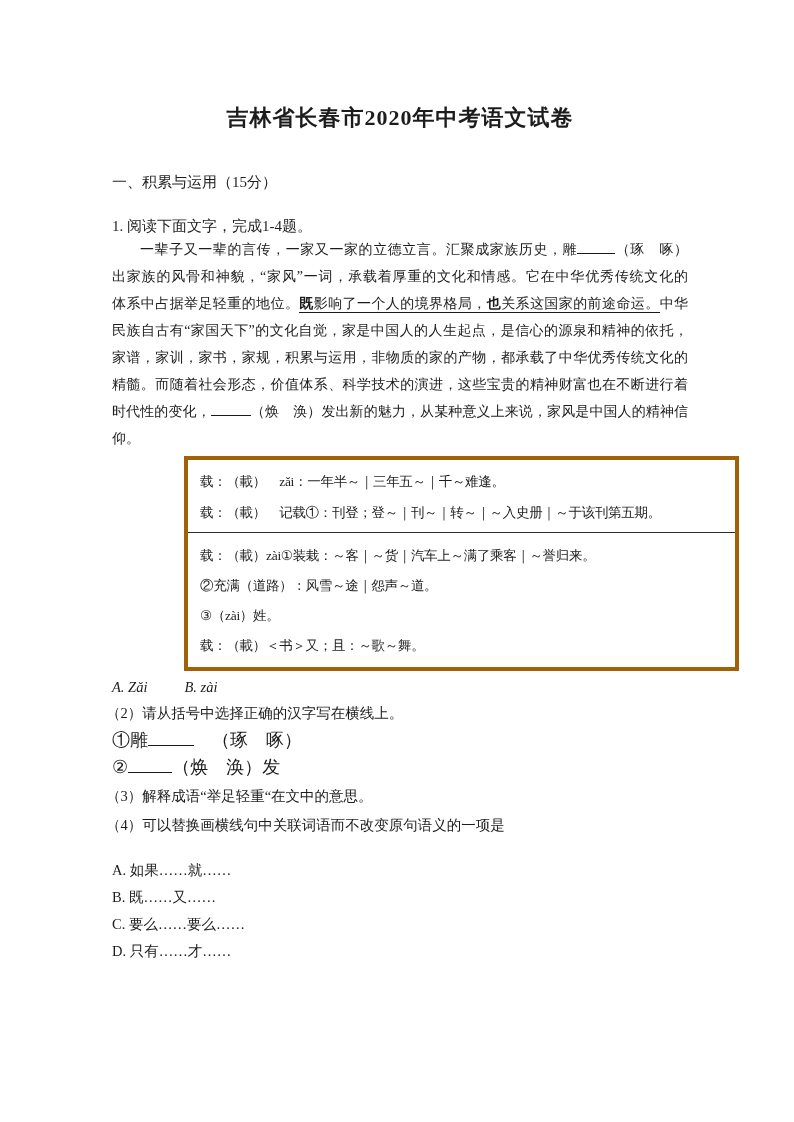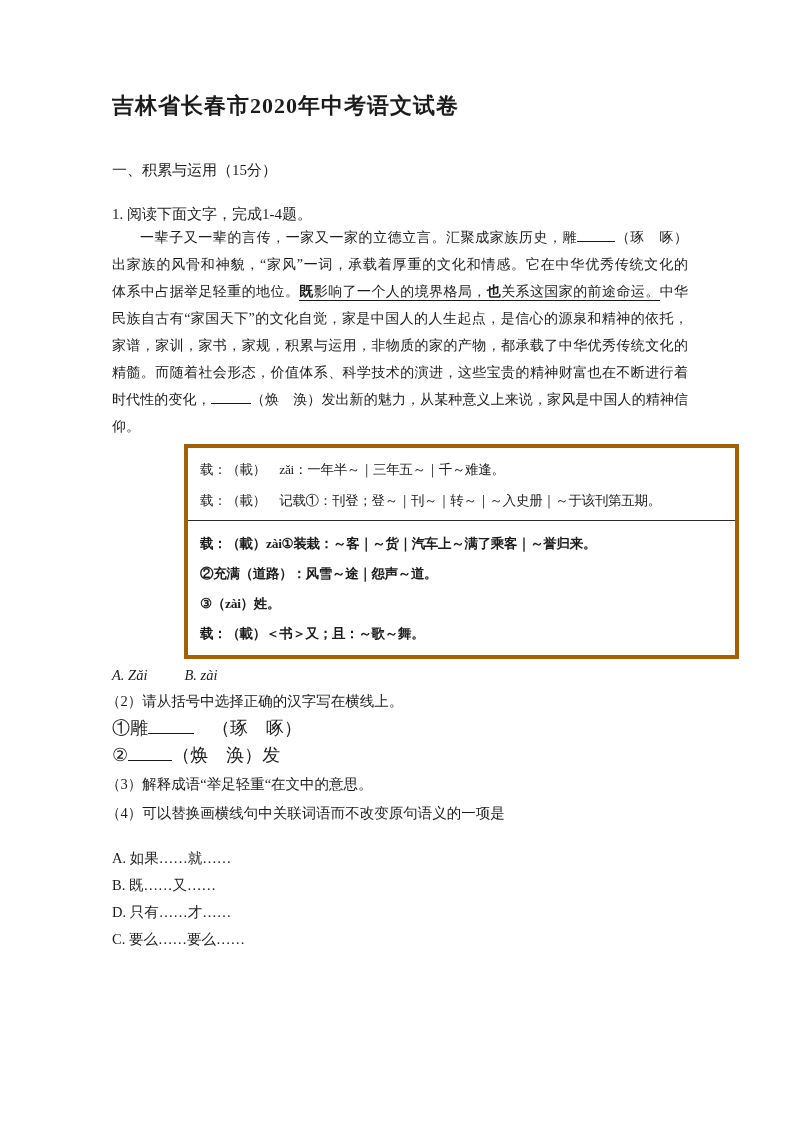--- a/index.html
+++ b/index.html
@@ -3,21 +3,21 @@
 <meta charset="utf-8">
 <style>
   html,body{margin:0;padding:0;background:#ffffff;}
   body{
     width:794px;height:1122px;overflow:hidden;
     font-family:"Liberation Serif","DejaVu Serif",serif;
     color:#1c1c1c;
   }
   .doc{box-sizing:border-box;width:794px;height:1122px;padding:92px 106px 0 112px;}
   .title{
-    margin:0 0 0 0;font-size:22px;font-weight:bold;text-align:left;
+    margin:12px 0 0 0;font-size:22px;font-weight:bold;text-align:center;
     line-height:28px;letter-spacing:1px;
   }
   .heading{margin-top:40px;font-size:15px;line-height:20px;}
   .intro{margin-top:24px;font-size:15px;line-height:20px;}
   .para{margin-top:0;}
   .pline{font-size:14px;line-height:27px;white-space:normal;}
   .just{text-align:justify;text-align-last:justify;}
   .indent{text-indent:2em;}
   .subq{font-size:14.5px;line-height:24px;margin-left:-6px;}
   .subq.s2{line-height:27px;margin-top:2px;}
@@ -29,21 +29,21 @@
     vertical-align:baseline;
   }
   .dict-box{
     box-sizing:border-box;margin:4px 0 0 72px;width:555px;
     border:4px solid #a16207;
   }
   .dict-top{padding:6px 10px 4px 12px;}
   .dict-bottom{border-top:1px solid #2b2b2b;padding:8px 10px 6px 12px;}
   .dline{font-size:13.5px;letter-spacing:-0.3px;white-space:nowrap;}
   .dict-top .dline{line-height:31px;}
-  .dict-bottom .dline{line-height:30px;font-weight:bold;}
+  .dict-bottom .dline{line-height:30px;}
   .answers{margin-top:5px;font-size:14.5px;line-height:22px;display:flex;gap:37px;font-style:italic;}
   .iline{font-size:18px;line-height:27px;}
   .options{margin-top:18px;}
   .opt{font-size:14.5px;line-height:27px;}
 </style>
 </head>
 <body>
 
 <div class="doc">
 
@@ -86,17 +86,17 @@
   <div class="subq s2">（2）请从括号中选择正确的汉字写在横线上。</div>
   <div class="iline"><span>①雕</span><span class="blank" style="width: 46px;"></span><span>　（琢　啄）</span></div>
   <div class="iline"><span>②</span><span class="blank" style="width: 44px;"></span><span>（焕　涣）发</span></div>
 
   <div class="subq s2 mt3">（3）解释成语“举足轻重“在文中的意思。</div>
   <div class="subq s2">（4）可以替换画横线句中关联词语而不改变原句语义的一项是</div>
 
   <div class="options">
     <div class="opt">A. 如果……就……</div>
     <div class="opt">B. 既……又……</div>
+    <div class="opt">C. 要么……要么……</div>
     <div class="opt">D. 只有……才……</div>
-    <div class="opt">C. 要么……要么……</div>
   </div>
 
 </div>
 
 </body></html>

